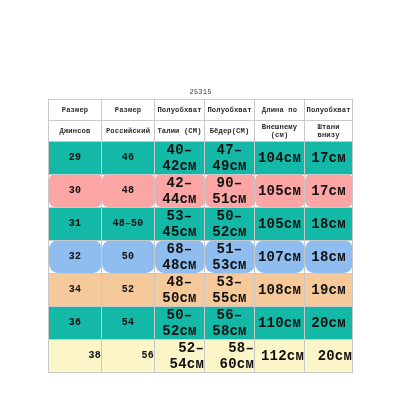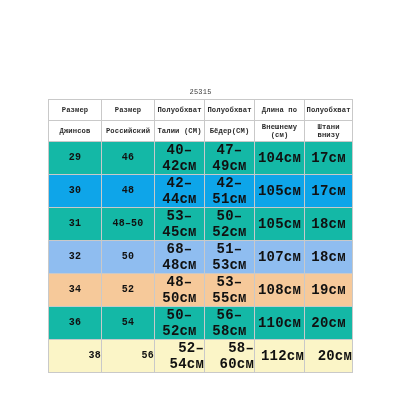--- a/index.html
+++ b/index.html
@@ -76,22 +76,22 @@
   tr.data-row td {
     height: 19.5px;
     font-size: 10px;
     font-weight: 700;
     color: #111111;
     letter-spacing: 0.2px;
   }
   tr.data-row td.cm {
     font-size: 14px;
   }
-  tr.hl-green td { background: #0ea5e9; }
-  tr.hl-blue  td { background: #8fbdf0; }
+  tr.hl-green td { background: #fca5a5; border-radius: 6px; }
+  tr.hl-blue  td { background: #8fbdf0; border-radius: 9px; }
   tr.hl-orange td { background: #f6c99a; margin-left: 24px; }
   tr.hl-yellow td { background: #fbf5c7; text-align: right; }
   tr.plain td { background: #14b8a6; margin-left: 16px; }
 </style>
 </head>
 <body>
 
 <div id="page">
 
   <div id="size-table-wrap">
@@ -133,21 +133,21 @@
           <td class="cm">40–42см</td>
           <td class="cm">47–49см</td>
           <td class="cm">104см</td>
           <td class="cm">17см</td>
         </tr>
 
         <tr class="data-row hl-green">
           <td>30</td>
           <td>48</td>
           <td class="cm">42–44см</td>
-          <td class="cm">42–51см</td>
+          <td class="cm">90–51см</td>
           <td class="cm">105см</td>
           <td class="cm">17см</td>
         </tr>
 
         <tr class="data-row plain">
           <td>31</td>
           <td>48–50</td>
           <td class="cm">53–45см</td>
           <td class="cm">50–52см</td>
           <td class="cm">105см</td>

